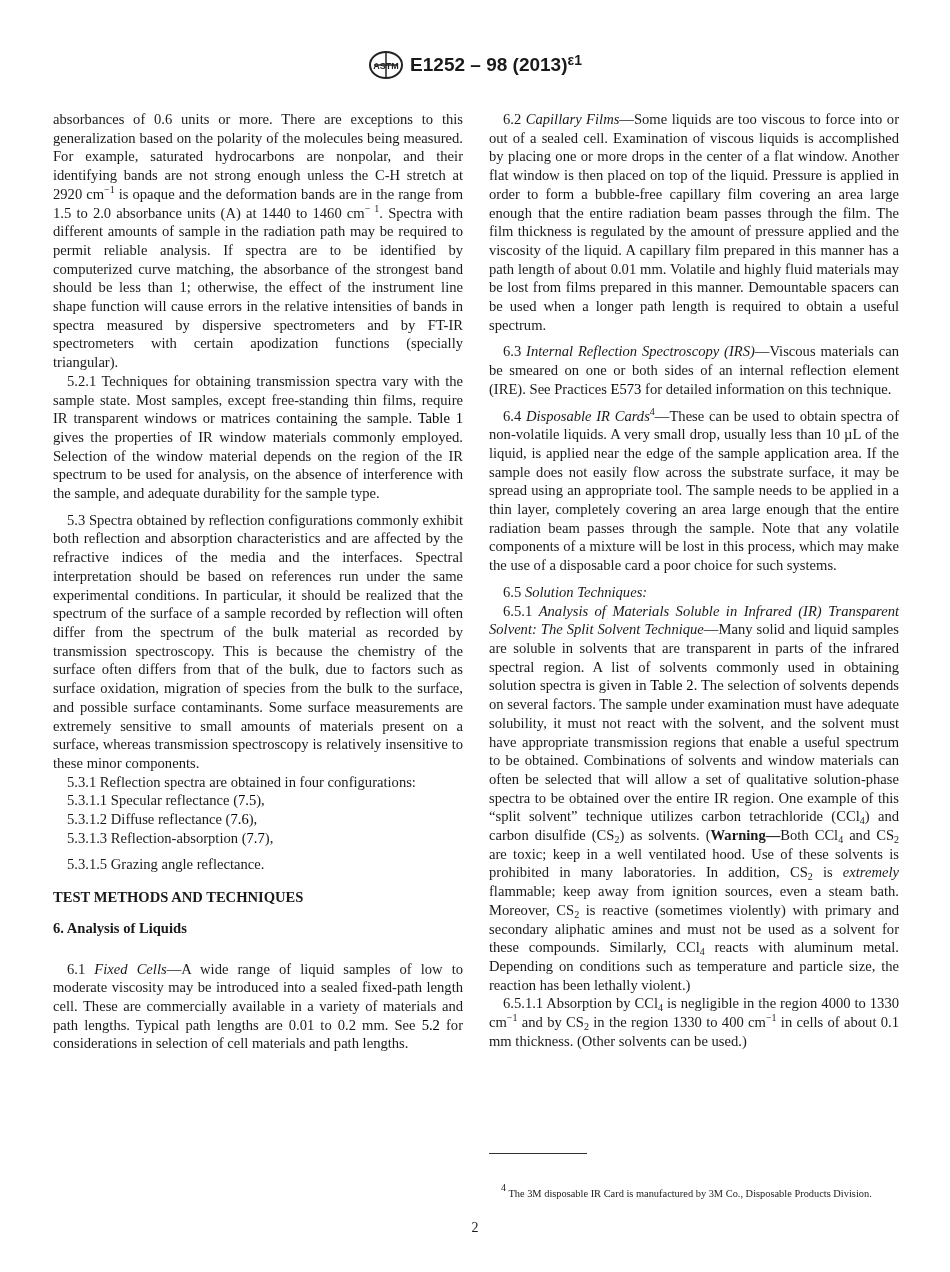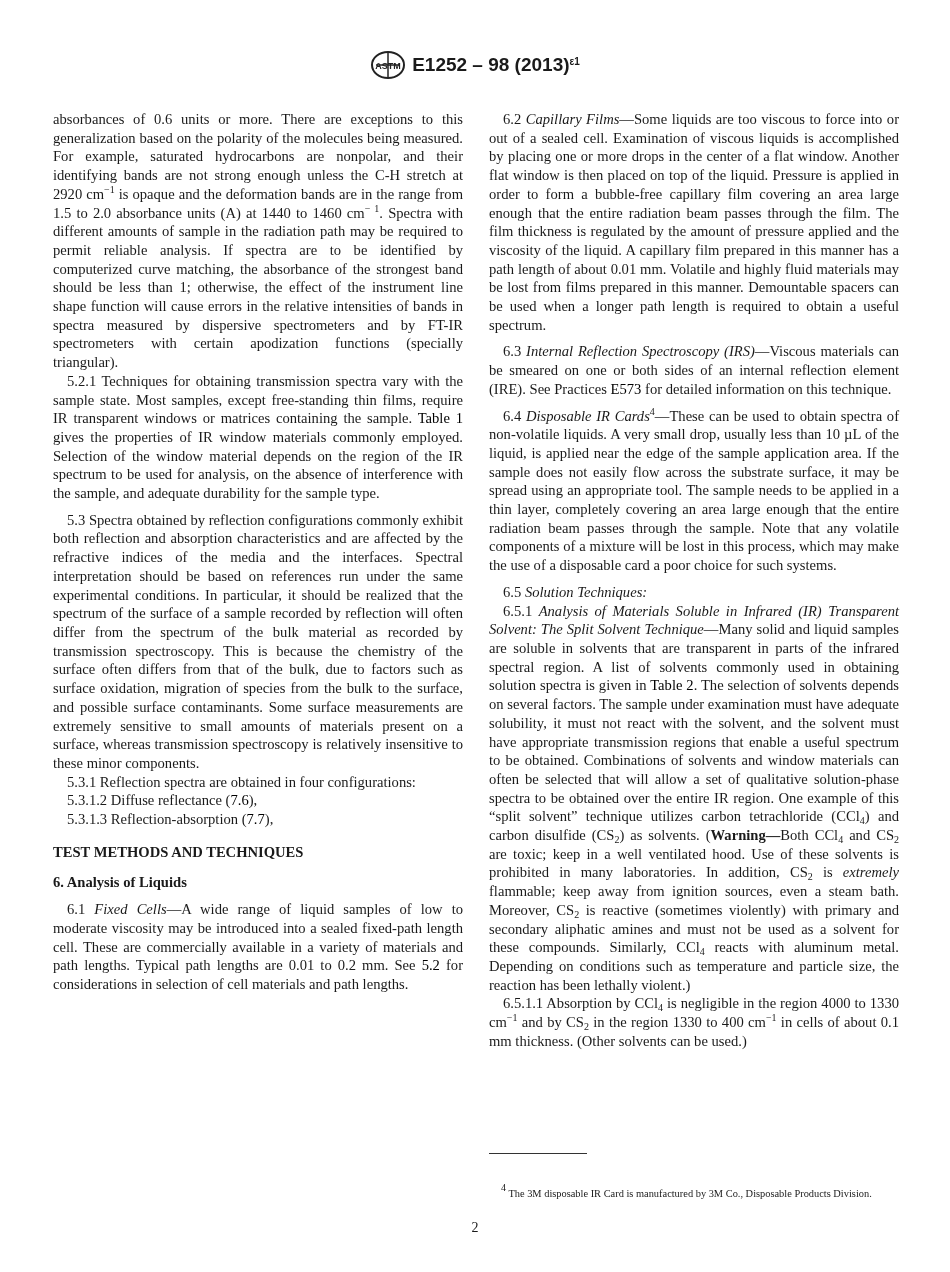--- a/index.html
+++ b/index.html
@@ -2,31 +2,31 @@
 <html><head>
 <meta charset="utf-8">
 <style>
   html, body { margin: 0; padding: 0; background: #ffffff; }
   body { width: 950px; height: 1272px; position: relative; overflow: hidden;
          font-family: "Liberation Serif", serif; color: #1a1a1a; }
   .header { position: absolute; top: 50px; left: 0; width: 950px; text-align: center; }
   .header-inner { display: inline-flex; align-items: center; gap: 6px; }
   .logo { width: 36px; height: 30px; }
   .std-title { font-family: "Liberation Sans", sans-serif; font-weight: bold; font-size: 19px; }
-  .std-title sup { font-size: 10px; }
+  .std-title sup { font-size: 14px; }
   .col { position: absolute; top: 110px; width: 410px; font-size: 14.6px; line-height: 18.7px; text-align: justify; }
   .col.left { left: 53px; }
   .col.right { left: 489px; }
   p { margin: 0; }
   .ind { text-indent: 14px; }
   .gap { margin-top: 8px; }
   .link { color: #000000; }
   i { font-style: italic; margin-top: 15px; }
   .center-head { font-weight: bold; margin-top: 10px; margin-bottom: 12px; text-indent: 0; }
-  .sec-head { font-weight: bold; margin-bottom: 8px; }
+  .sec-head { font-weight: bold; margin-bottom: 22px; }
   sub { font-size: 10px; vertical-align: -3px; line-height: 0; }
   sup { font-size: 10px; vertical-align: 6px; line-height: 0; }
   .footnote-rule { position: absolute; left: 489px; top: 1153px; width: 98px; border-top: 1px solid #333; }
   .footnote { position: absolute; left: 489px; top: 1186px; width: 410px; font-size: 10.4px; line-height: 15px; text-align: justify; }
   .page-num { position: absolute; top: 1220px; left: 0; width: 950px; text-align: center; font-size: 14px; }
 </style>
 </head>
 <body>
 
 <div class="header">
@@ -38,22 +38,24 @@
     </svg>
     <span class="std-title"><span>E1252 – 98 (2013)</span><sup>ε1</sup></span>
   </div>
 </div>
 
 <div class="col left">
   <p><span>absorbances of 0.6 units or more. There are exceptions to this generalization based on the polarity of the molecules being measured. For example, saturated hydrocarbons are nonpolar, and their identifying bands are not strong enough unless the C-H stretch at 2920 cm</span><sup>−1</sup><span> is opaque and the deformation bands are in the range from 1.5 to 2.0 absorbance units (A) at 1440 to 1460 cm</span><sup>− 1</sup><span>. Spectra with different amounts of sample in the radiation path may be required to permit reliable analysis. If spectra are to be identified by computerized curve matching, the absorbance of the strongest band should be less than 1; otherwise, the effect of the instrument line shape function will cause errors in the relative intensities of bands in spectra measured by dispersive spectrometers and by FT-IR spectrometers with certain apodization functions (specially triangular).</span></p>
   <p class="ind"><span>5.2.1 Techniques for obtaining transmission spectra vary with the sample state. Most samples, except free-standing thin films, require IR transparent windows or matrices containing the sample. </span><span class="link">Table 1</span><span> gives the properties of IR window materials commonly employed. Selection of the window material depends on the region of the IR spectrum to be used for analysis, on the absence of interference with the sample, and adequate durability for the sample type.</span></p>
   <p class="ind gap">5.3  Spectra obtained by reflection configurations commonly exhibit both reflection and absorption characteristics and are affected by the refractive indices of the media and the interfaces. Spectral interpretation should be based on references run under the same experimental conditions. In particular, it should be realized that the spectrum of the surface of a sample recorded by reflection will often differ from the spectrum of the bulk material as recorded by transmission spectroscopy. This is because the chemistry of the surface often differs from that of the bulk, due to factors such as surface oxidation, migration of species from the bulk to the surface, and possible surface contaminants. Some surface measurements are extremely sensitive to small amounts of materials present on a surface, whereas transmission spectroscopy is relatively insensitive to these minor components.</p>
   <p class="ind">5.3.1  Reflection spectra are obtained in four configurations:</p>
+  <p class="ind"><span>5.3.1.1  Specular reflectance (</span><span class="link">7.5</span><span>),</span></p>
   <p class="ind"><span>5.3.1.2  Diffuse reflectance (</span><span class="link">7.6</span><span>),</span></p>
   <p class="ind"><span>5.3.1.3  Reflection-absorption (</span><span class="link">7.7</span><span>),</span></p>
+  <p class="ind gap">5.3.1.5  Grazing angle reflectance.</p>
   <p class="center-head" style="margin-top:14px;">TEST METHODS AND TECHNIQUES</p>
   <p class="sec-head">6.  Analysis of Liquids</p>
   <p class="ind"><span>6.1  </span><i>Fixed Cells</i><span>—A wide range of liquid samples of low to moderate viscosity may be introduced into a sealed fixed-path length cell. These are commercially available in a variety of materials and path lengths. Typical path lengths are 0.01 to 0.2 mm. See </span><span class="link">5.2</span><span> for considerations in selection of cell materials and path lengths.</span></p>
 </div>
 
 <div class="col right">
   <p class="ind"><span>6.2  </span><i>Capillary Films</i><span>—Some liquids are too viscous to force into or out of a sealed cell. Examination of viscous liquids is accomplished by placing one or more drops in the center of a flat window. Another flat window is then placed on top of the liquid. Pressure is applied in order to form a bubble-free capillary film covering an area large enough that the entire radiation beam passes through the film. The film thickness is regulated by the amount of pressure applied and the viscosity of the liquid. A capillary film prepared in this manner has a path length of about 0.01 mm. Volatile and highly fluid materials may be lost from films prepared in this manner. Demountable spacers can be used when a longer path length is required to obtain a useful spectrum.</span></p>
   <p class="ind gap"><span>6.3  </span><i>Internal Reflection Spectroscopy (IRS)</i><span>—Viscous materials can be smeared on one or both sides of an internal reflection element (IRE). See Practices </span><span class="link">E573</span><span> for detailed information on this technique.</span></p>
   <p class="ind gap"><span>6.4  </span><i>Disposable IR Cards</i><sup>4</sup><span>—These can be used to obtain spectra of non-volatile liquids. A very small drop, usually less than 10 µL of the liquid, is applied near the edge of the sample application area. If the sample does not easily flow across the substrate surface, it may be spread using an appropriate tool. The sample needs to be applied in a thin layer, completely covering an area large enough that the entire radiation beam passes through the sample. Note that any volatile components of a mixture will be lost in this process, which may make the use of a disposable card a poor choice for such systems.</span></p>
   <p class="ind gap"><span>6.5  </span><i>Solution Techniques:</i></p>

